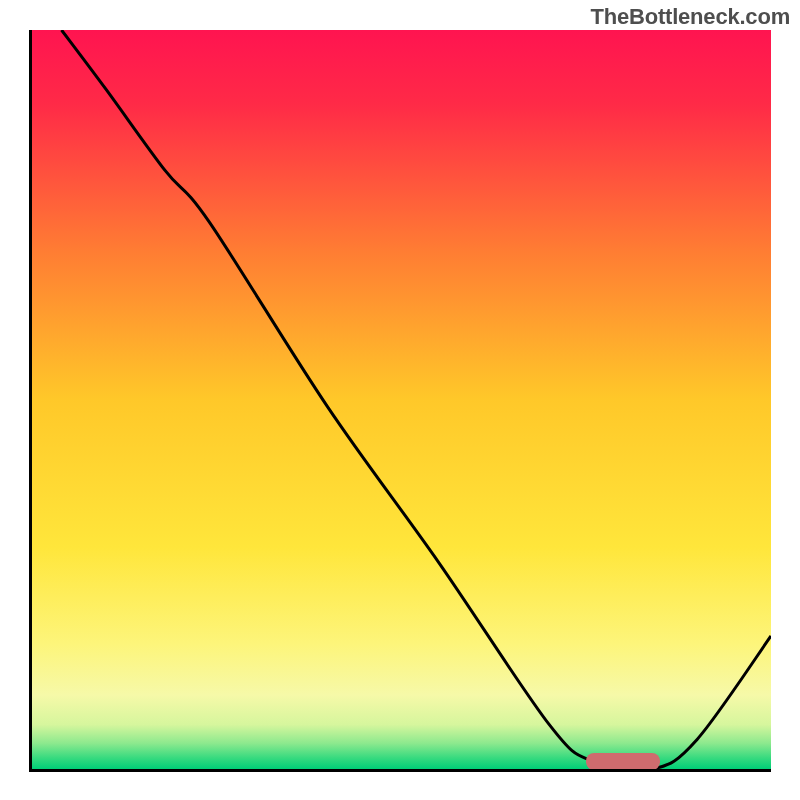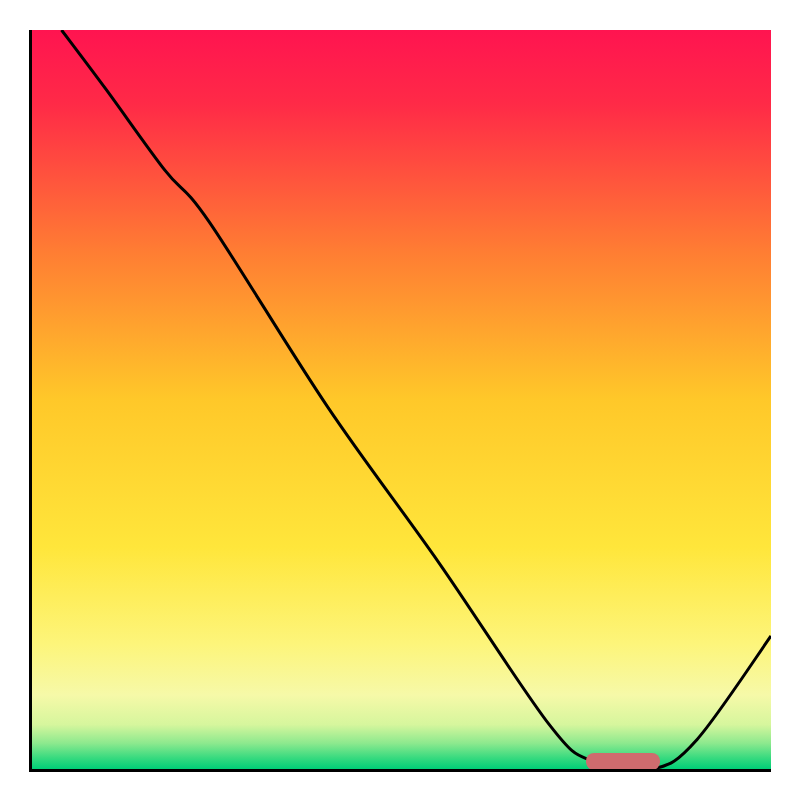--- a/index.html
+++ b/index.html
@@ -52,20 +52,21 @@
     height: 17px;
     border-radius: 8px;
     background: #cf6b6e;
     
   }
 </style>
 </head>
 <body>
 
 <div class="canvas">
+  <div class="watermark">TheBottleneck.com</div>
 
   <div class="plot">
     <svg class="gradient" viewBox="0 0 100 100" preserveAspectRatio="none">
       <defs>
         <linearGradient id="bg" x1="0" y1="0" x2="0" y2="1">
             <stop offset="0%" stop-color="#ff1450"></stop>
             <stop offset="10%" stop-color="#ff2a47"></stop>
             <stop offset="30%" stop-color="#ff7d33"></stop>
             <stop offset="50%" stop-color="#ffc829"></stop>
             <stop offset="70%" stop-color="#ffe63b"></stop>

